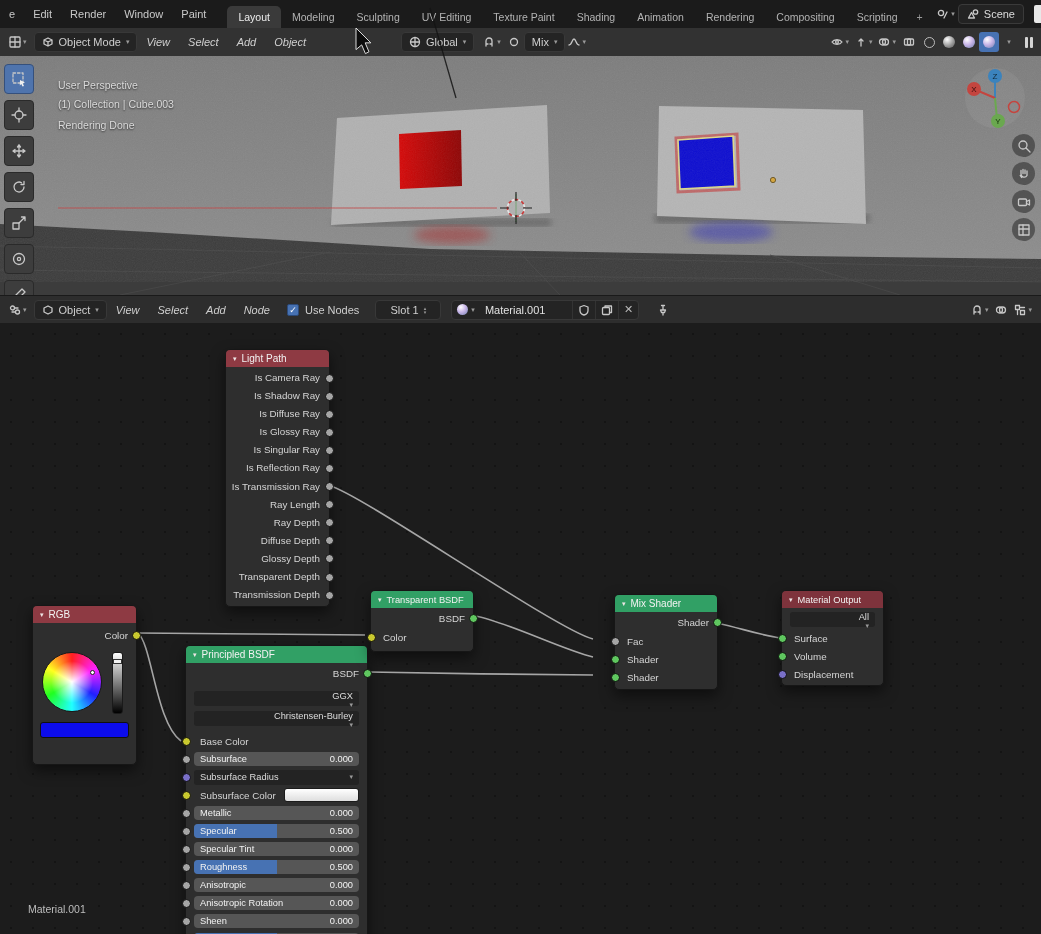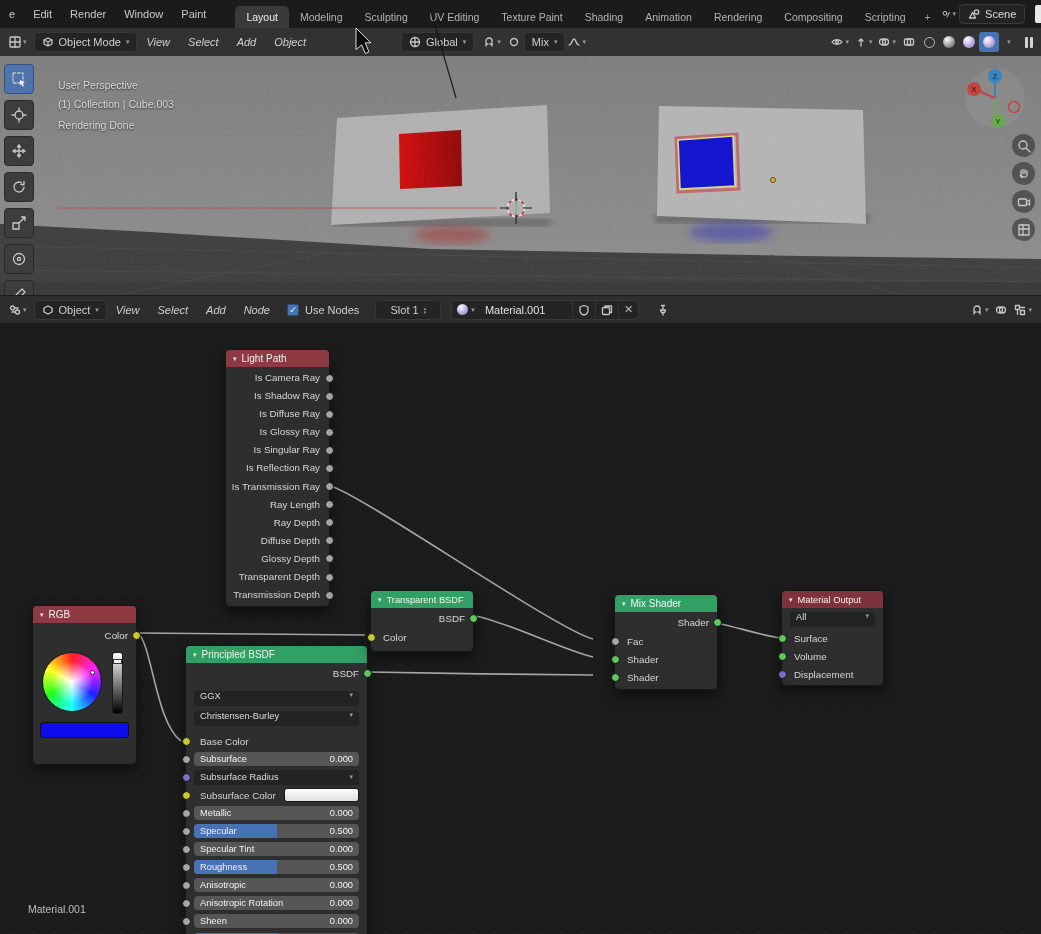--- a/index.html
+++ b/index.html
@@ -4,21 +4,21 @@
 <style>
   * { margin:0; padding:0; box-sizing:border-box; }
   html,body { width:1041px; height:934px; overflow:hidden; background:#1d1d1d;
     font-family:"Liberation Sans","DejaVu Sans",sans-serif; -webkit-font-smoothing:antialiased; }
   #app { position:relative; width:1041px; height:934px; overflow:hidden; }
 
   
   #topbar { position:absolute; left:0; top:0; width:1041px; height:28px; background:#1b1b1b;
     display:flex; align-items:center; font-size:11px; color:#c9c9c9; z-index:40; }
   .tmenu { padding:0 9px; line-height:28px; cursor:default; }
-  .tabs { display:flex; align-items:flex-end; height:28px; margin-left:20px; }
+  .tabs { display:flex; align-items:flex-end; height:28px; margin-left:12px; }
   .tab { padding:0 11px; height:22px; line-height:22px; margin-top:6px; border-radius:5px 5px 0 0;
     color:#b3b3b3; font-size:10.5px; white-space:nowrap; }
   .tab.active { background:#3a3a3a; color:#ededed; }
   .tab.add { color:#9a9a9a; padding:0 8px; }
   .tb-spacer { flex:1; }
   .scene-pill { display:flex; align-items:center; gap:5px; background:#232323; border:1px solid #3a3a3a;
     border-radius:4px; height:20px; padding:0 8px; margin-right:10px; color:#dcdcdc; }
   .mini-ic { width:12px; height:12px; display:inline-block; }
   .cutoff-box { width:7px; height:18px; background:#e8e8e8; border-radius:2px 0 0 2px; margin-right:0; }
 
@@ -89,21 +89,21 @@
   .prow.outrow { justify-content:flex-end; height:20px; }
   .plabel { font-size:9.8px; color:#d5d5d5; }
   .slider { position:relative; flex:1; height:14px; background:#565656; border-radius:4px;
     overflow:hidden; display:flex; justify-content:space-between; align-items:center;
     padding:0 6px; font-size:9.3px; color:#f2f2f2; }
   .slider .fill { position:absolute; left:0; top:0; bottom:0; background:#4772b3; }
   .slider span { position:relative; z-index:1; }
   .dd { flex:1; height:15px; background:#232323; border-radius:3px; display:flex; align-items:center;
     justify-content:space-between; padding:0 6px; font-size:9.3px; color:#dcdcdc;text-align:center; }
   .ddw { margin:0 8px 5px 8px; height:15px; background:#232323; border-radius:3px; display:flex;
-    align-items:flex-start; justify-content:space-between; padding:0 6px; font-size:9.3px; color:#dcdcdc; }
+    align-items:flex-end; justify-content:space-between; padding:0 6px; font-size:9.3px; color:#dcdcdc;flex-direction:column; }
   .cswatch { flex:1; height:14px; margin-left:8px; border-radius:3px;
     background:linear-gradient(180deg,#ffffff,#dedede); border:1px solid #1c1c1c; }
   
   #wheel { position:absolute; left:9px; top:46px; width:60px; height:60px; border-radius:50%;
     background:radial-gradient(circle closest-side, #ffffff 0%, rgba(255,255,255,0) 72%),
     conic-gradient(#ff2020,#ff20ff,#2020ff,#20ffff,#20ff20,#ffff20,#ff2020);
     border:1px solid #1a1a1a; }
   #wheel .dot { position:absolute; right:6px; top:17px; width:5px; height:5px; border-radius:50%;
     background:#fff; border:1px solid #222; }
   #vslider { position:absolute; left:79px; top:46px; width:11px; height:62px; border-radius:3px;

